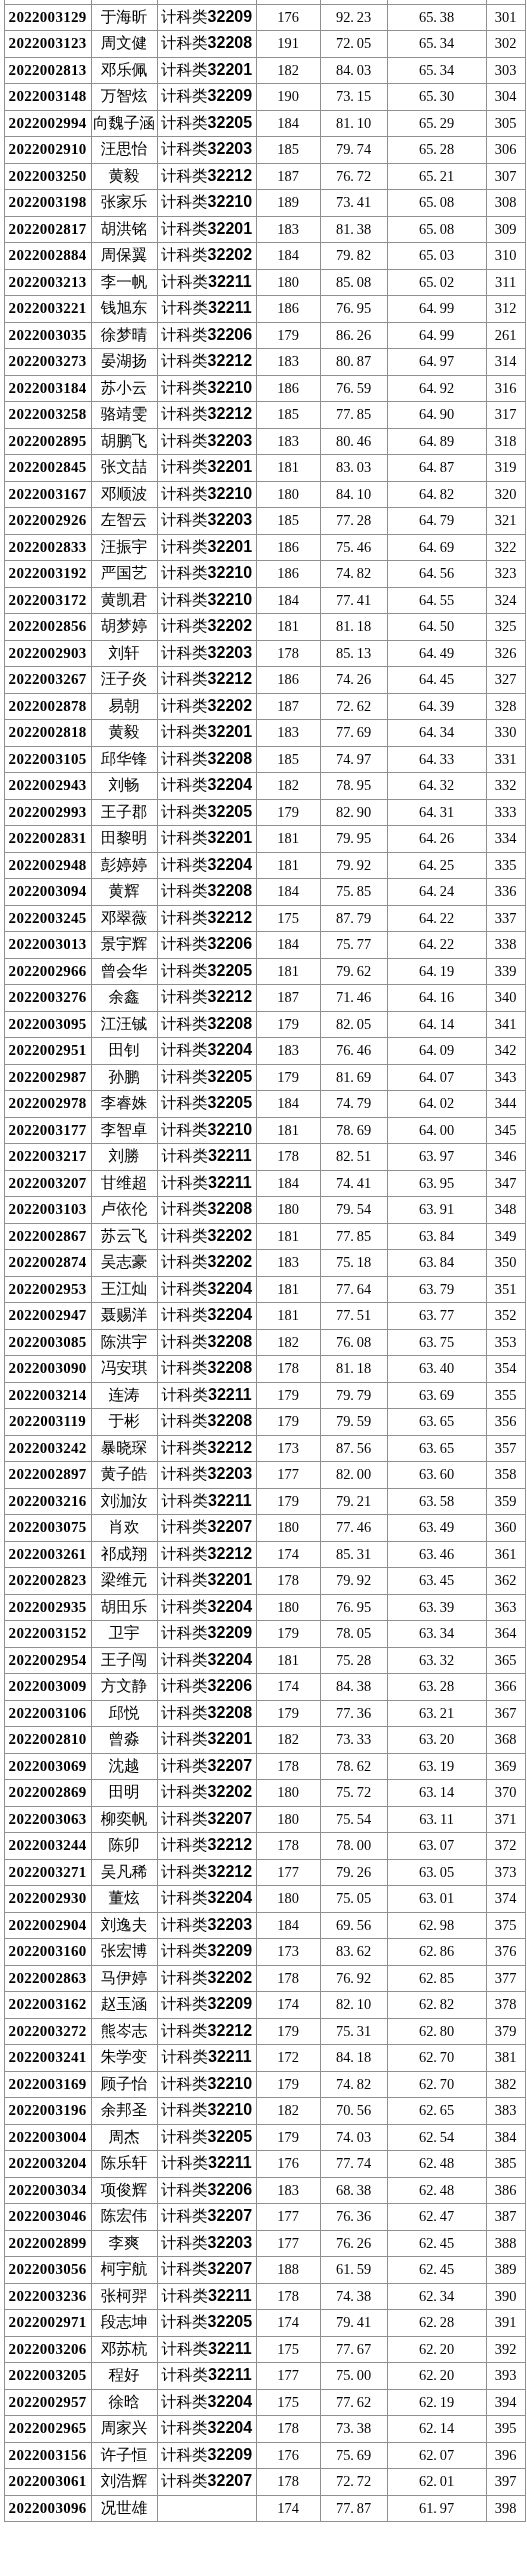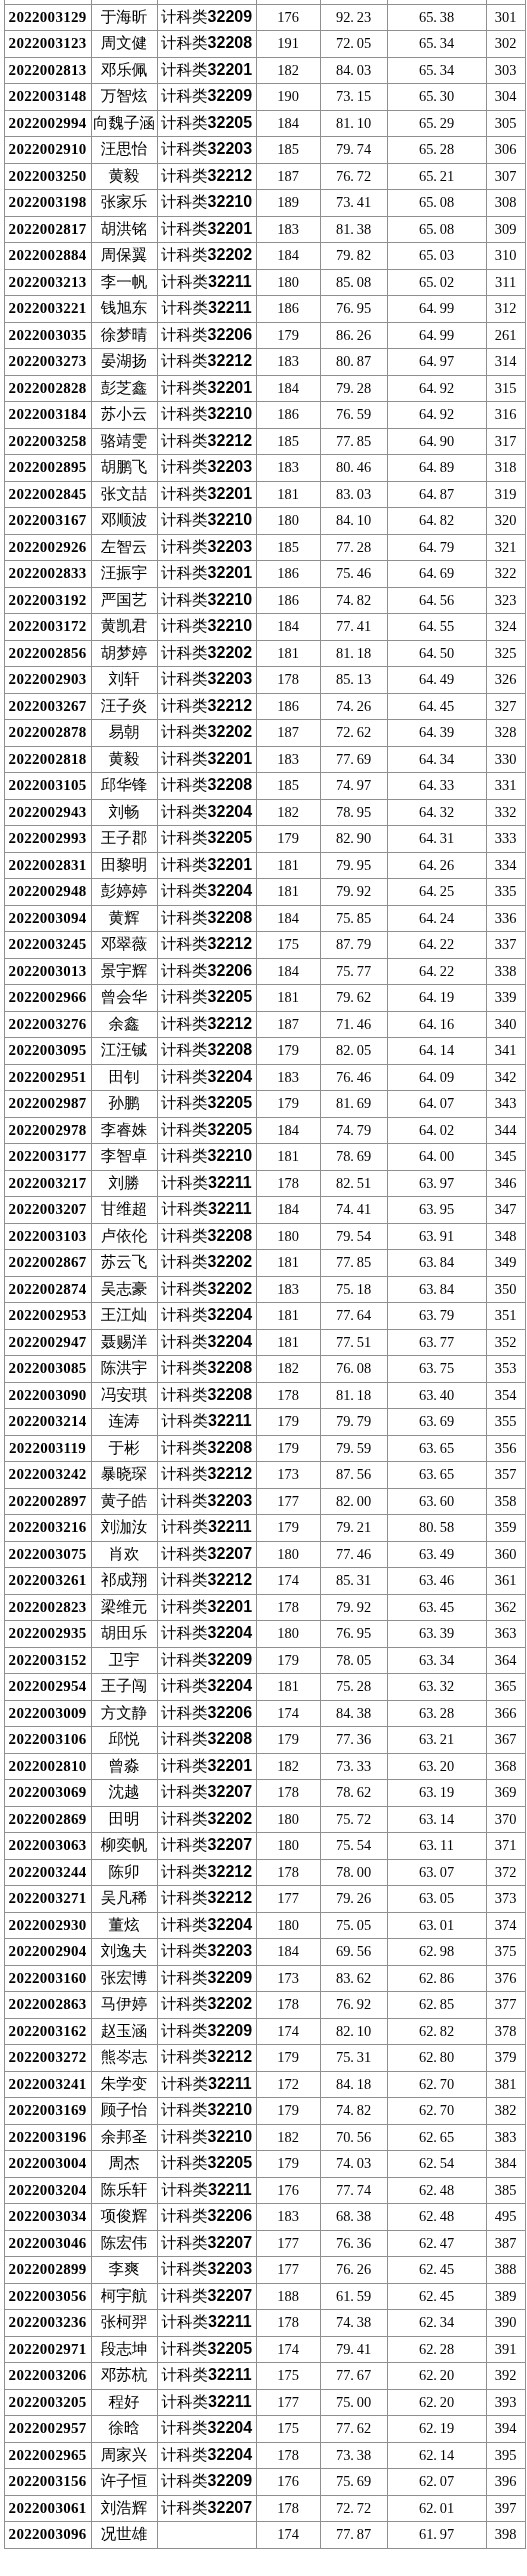--- a/index.html
+++ b/index.html
@@ -210,31 +210,20 @@
     <td class="c-name">晏湖扬</td>
     <td class="c-class">
       <span class="cls-prefix">计科类</span><span class="cls-num">32212</span>
     </td>
     <td class="c-num">183</td>
     <td class="c-num">80. 87</td>
     <td class="c-num">64. 97</td>
     <td class="c-num">314</td>
   </tr>
         <tr class="data-row">
-    <td class="c-id">2022002828</td>
-    <td class="c-name">彭芝鑫</td>
-    <td class="c-class">
-      <span class="cls-prefix">计科类</span><span class="cls-num">32201</span>
-    </td>
-    <td class="c-num">184</td>
-    <td class="c-num">79. 28</td>
-    <td class="c-num">64. 92</td>
-    <td class="c-num">315</td>
-  </tr>
-        <tr class="data-row">
     <td class="c-id">2022003184</td>
     <td class="c-name">苏小云</td>
     <td class="c-class">
       <span class="cls-prefix">计科类</span><span class="cls-num">32210</span>
     </td>
     <td class="c-num">186</td>
     <td class="c-num">76. 59</td>
     <td class="c-num">64. 92</td>
     <td class="c-num">316</td>
   </tr>
@@ -690,21 +679,21 @@
     <td class="c-num">358</td>
   </tr>
         <tr class="data-row">
     <td class="c-id">2022003216</td>
     <td class="c-name">刘泇汝</td>
     <td class="c-class">
       <span class="cls-prefix">计科类</span><span class="cls-num">32211</span>
     </td>
     <td class="c-num">179</td>
     <td class="c-num">79. 21</td>
-    <td class="c-num">80. 58</td>
+    <td class="c-num">63. 58</td>
     <td class="c-num">359</td>
   </tr>
         <tr class="data-row">
     <td class="c-id">2022003075</td>
     <td class="c-name">肖欢</td>
     <td class="c-class">
       <span class="cls-prefix">计科类</span><span class="cls-num">32207</span>
     </td>
     <td class="c-num">180</td>
     <td class="c-num">77. 46</td>
@@ -977,21 +966,21 @@
   </tr>
         <tr class="data-row">
     <td class="c-id">2022003034</td>
     <td class="c-name">项俊辉</td>
     <td class="c-class">
       <span class="cls-prefix">计科类</span><span class="cls-num">32206</span>
     </td>
     <td class="c-num">183</td>
     <td class="c-num">68. 38</td>
     <td class="c-num">62. 48</td>
-    <td class="c-num">495</td>
+    <td class="c-num">386</td>
   </tr>
         <tr class="data-row">
     <td class="c-id">2022003046</td>
     <td class="c-name">陈宏伟</td>
     <td class="c-class">
       <span class="cls-prefix">计科类</span><span class="cls-num">32207</span>
     </td>
     <td class="c-num">177</td>
     <td class="c-num">76. 36</td>
     <td class="c-num">62. 47</td>

